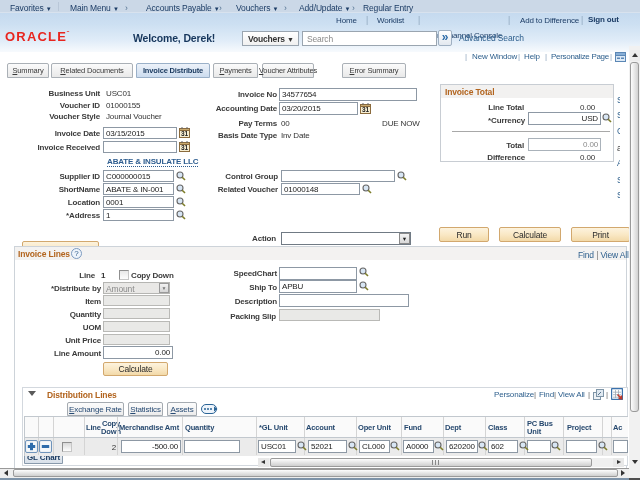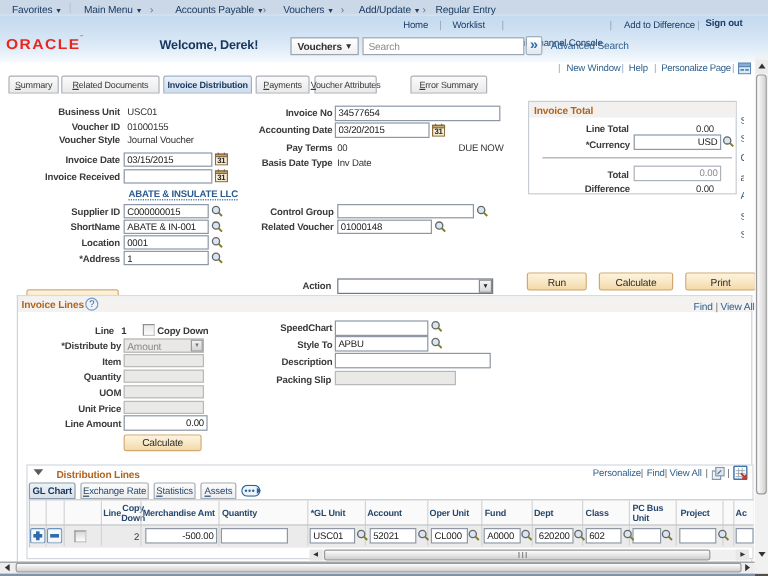--- a/index.html
+++ b/index.html
@@ -74,21 +74,21 @@
     <rect x="6" y="5.5" width="3" height="1.5" fill="#5b87b5"></rect>
   </svg>
 
 <div class="tab" style="left:7px;width:42px;">
     <span><u>S</u>ummary</span>
   </div>
 <div class="tab" style="left:51px;width:82px;">
     <span><u>R</u>elated Documents</span>
   </div>
 <div class="tab tabon" style="left:136px;width:74px;">
-    <span>Invoice Distribution</span>
+    <span>Invoice Distribute</span>
   </div>
 <div class="tab" style="left:213px;width:45px;">
     <span><u>P</u>ayments</span>
   </div>
 <div class="tab" style="left:262px;width:52px;">
     <span><u>V</u>oucher Attributes</span>
   </div>
 <div class="tab" style="left:342px;width:64px;">
     <span><u>E</u>rror Summary</span>
   </div>
@@ -189,21 +189,21 @@
 <div class="lbl" style="left:0;top:322.5px;width:101px;">UOM</div>
 <div class="inp dis" style="left:103px;top:320.5px;width:67px;height:11px;"></div>
 <div class="lbl" style="left:0;top:335.5px;width:101px;">Unit Price</div>
 <div class="inp dis" style="left:103px;top:333.5px;width:67px;height:11px;"></div>
 <div class="lbl" style="left:0;top:348.5px;width:101px;">Line Amount</div>
 <div class="inp num" style="left:103px;top:345.5px;width:70px;height:13px;">0.00</div>
 <div class="btn" style="left:103px;top:362px;width:65px;height:14px;">Calculate</div>
 
 <div class="lbl" style="left:177px;top:269px;width:100px;">SpeedChart</div>
 <div class="inp" style="left:279px;top:266.5px;width:78px;height:13px;"></div>
-<div class="lbl" style="left:177px;top:282.5px;width:100px;">Style To</div>
+<div class="lbl" style="left:177px;top:282.5px;width:100px;">Ship To</div>
 <div class="inp" style="left:279px;top:280px;width:78px;height:13px;">APBU</div>
 <div class="lbl" style="left:177px;top:296.5px;width:100px;">Description</div>
 <div class="inp" style="left:279px;top:294px;width:130px;height:13px;"></div>
 <div class="lbl" style="left:176px;top:311.5px;width:100px;">Packing Slip</div>
 <div class="inp dis" style="left:279px;top:309px;width:101px;height:12px;"></div>
 
 <div class="a" style="left:22px;top:387px;width:606px;height:79px;border:1px solid #d3d8de;background:#fff;"></div>
 
 <div class="a" style="left:28px;top:391px;width:0;height:0;border-left:4px solid transparent;border-right:4px solid transparent;border-top:5px solid #5a5a5a;"></div>
 <div class="a sect" style="left:47px;top:390px;font-size:8.5px;">Distribution Lines</div>
@@ -218,21 +218,21 @@
     <rect x="3.5" y="0.5" width="7" height="7" fill="#dfe8f0" stroke="#8096a8"></rect>
     <path d="M5 6 L8 3" stroke="#55708a"></path>
   </svg>
 <div class="a" style="left:606px;top:390px;font-size:8px;color:#666;">|</div>
 <svg class="a" style="left:611px;top:388px;" width="12" height="12" viewBox="0 0 12 12">
     <rect x="0.5" y="0.5" width="11" height="11" rx="1" fill="#fff" stroke="#3a72ad" stroke-width="1.4"></rect>
     <path d="M2 4.2 H10 M2 6.7 H10 M2 9.2 H10 M4.5 2 V10 M7.5 2 V10" stroke="#9aa8b5" stroke-width="0.8"></path>
     <path d="M6.5 6.5 L10.5 10.5 L10.5 7.5 M10.5 10.5 L7.5 10.5" stroke="#c0392b" stroke-width="1.6" fill="none"></path>
   </svg>
 
-<div class="gtab gtabon" style="left:24px;width:39px;">GL Chart</div>
+<div class="gtab gtabon" style="left:24px;width:39px;margin-top:48px;">GL Chart</div>
 <div class="gtab" style="left:67px;width:57px;">
     <span><u>E</u>xchange Rate</span>
   </div>
 <div class="gtab" style="left:128px;width:35px;">
     <span><u>S</u>tatistics</span>
   </div>
 <div class="gtab" style="left:167px;width:30px;">
     <span><u>A</u>ssets</span>
   </div>
 <svg class="a" style="left:201px;top:404px;" width="19" height="10" viewBox="0 0 19 10">

